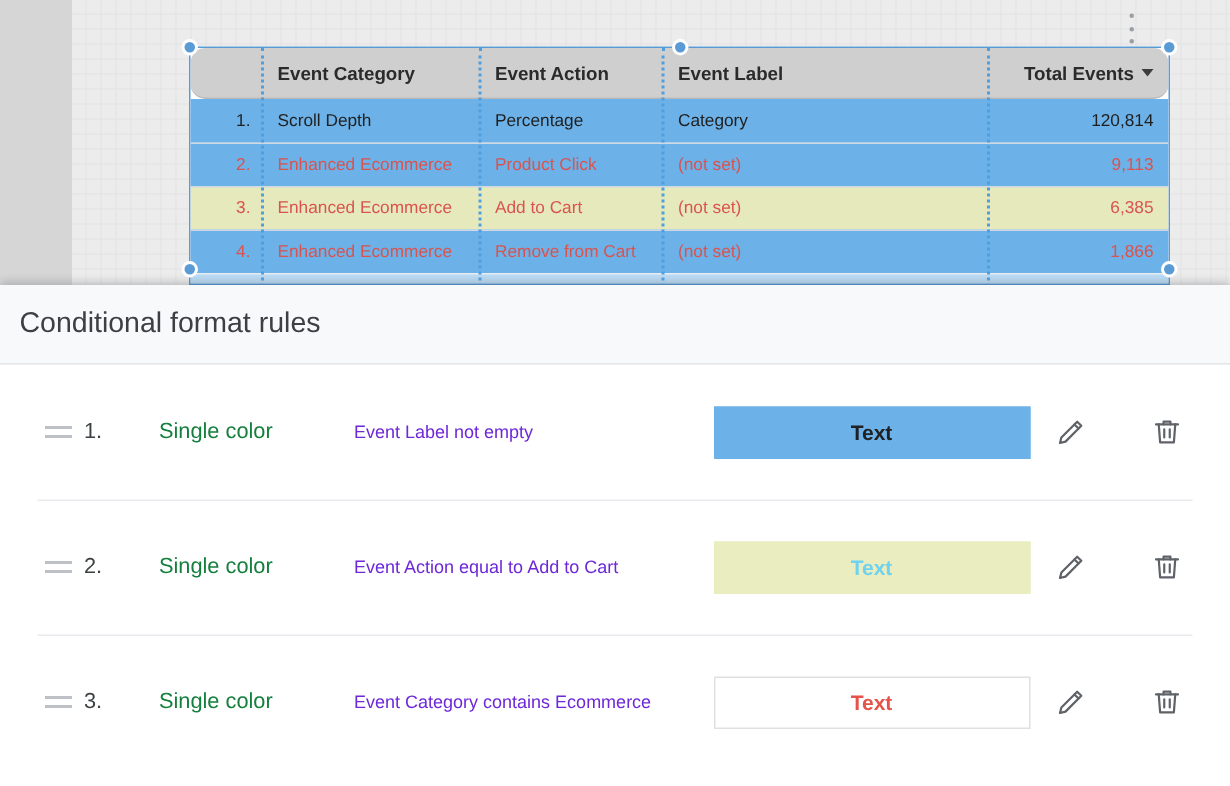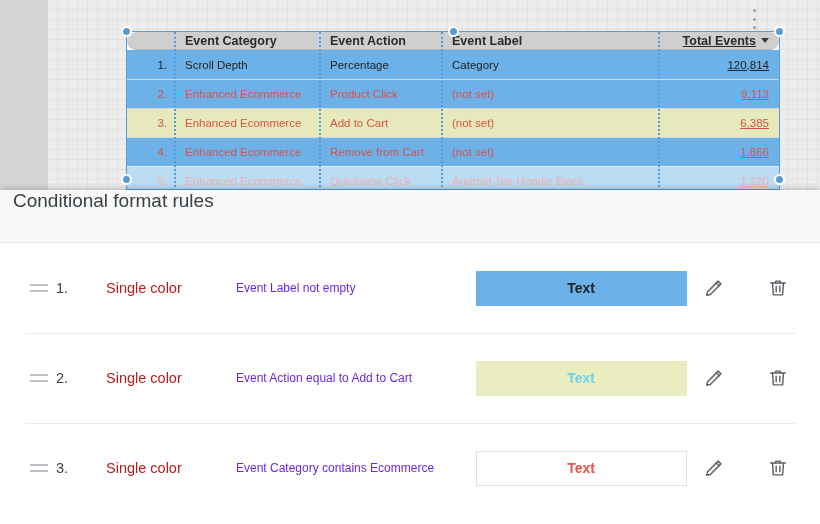--- a/index.html
+++ b/index.html
@@ -42,34 +42,34 @@
   }
 
   
   #table-object {
     position: absolute; left: 126px; top: 31px;
     width: 654px; height: 159px;
     border: 1px solid #5b9bd5;
     background: #ffffff; overflow: hidden;
   }
   .thead-row {
-    display: flex; height: 18px; background: #cfcfcf;
+    display: flex; height: 34px; background: #cfcfcf;
     border-bottom: 1px solid #b9b9b9;
     border-radius: 10px;
   }
   .trow { display: flex; height: 29px; align-items: stretch; }
   .trow.blue { background: #6cb2e8; }
   .trow.yellow { background: #e6e9bb; }
   .trow + .trow { border-top: 1px solid #cfd8e3; }
 
   .c-num   { width: 48px; flex: none; padding: 0 8px 0 0; text-align: right; }
   .c-cat   { width: 145px; flex: none; padding-left: 10px; }
   .c-act   { width: 122px; flex: none; padding-left: 10px; }
   .c-lab   { width: 217px; flex: none; padding-left: 10px; }
-  .c-tot   { width: 120px; flex: none; padding-right: 10px; text-align: right; text-decoration: underline; }
+  .c-tot   { width: 120px; flex: none; padding-right: 10px; text-align: right; }
 
   .thead-row > div {
     display: flex; align-items: center; font-size: 12.5px; font-weight: bold;
     color: #2b2b2b; position: relative;
   }
   .thead-row .c-tot { justify-content: flex-end; gap: 5px; }
   .trow > div {
     display: flex; align-items: center; font-size: 11.5px; color: #1f1f1f;
   }
   .trow .c-num { justify-content: flex-end; }
@@ -90,40 +90,40 @@
     background: #5b9bd5; border: 2px solid #ffffff; z-index: 9;
   }
 
   
   #dialog {
     position: absolute; left: 0; top: 190px; width: 820px; height: 334px;
     background: #ffffff; box-shadow: 0 -2px 6px rgba(0,0,0,.18);
   }
   #dialog-header {
     height: 53px; background: #f8f9fa; border-bottom: 1px solid #e3e6e8;
-    display: flex; padding-left: 13px;
+    display: flex; align-items: center; padding-left: 13px;
   }
   #dialog-title { font-size: 19px; color: #3c4043; font-weight: 400; }
 
   #rules-list { padding-top: 0; }
   .rule-row {
     position: relative; display: flex; align-items: center;
     height: 90px; padding: 0 22px;
   }
   .rule-row + .rule-row::before {
     content: ""; position: absolute; left: 25px; right: 25px; top: 0;
     height: 1px; background: #e8eaed;
   }
   .drag-handle {
     width: 34px; flex: none; display: flex; flex-direction: column;
     gap: 4px; padding-left: 8px;
   }
   .drag-handle i { display: block; width: 18px; height: 2px; background: #bdc1c6; }
   .rule-index { width: 50px; flex: none; font-size: 14.5px; color: #3c4043; }
-  .rule-type  { width: 130px; flex: none; font-size: 14.5px; color: #b91c1c; }
+  .rule-type  { width: 130px; flex: none; font-size: 14.5px; color: #15803d; }
   .rule-cond  {
     width: 225px; flex: none; font-size: 12px; color: #6d28d9;
     line-height: 20px; padding-right: 8px;
   }
   .swatch-wrap { width: 240px; flex: none; display: flex; justify-content: center; }
   .swatch {
     width: 211px; height: 35px; display: flex; align-items: center;
     justify-content: center; font-size: 14px; font-weight: bold;
   }
   .rule-actions { flex: 1; display: flex; justify-content: flex-end; gap: 38px; padding-right: 12px; }

